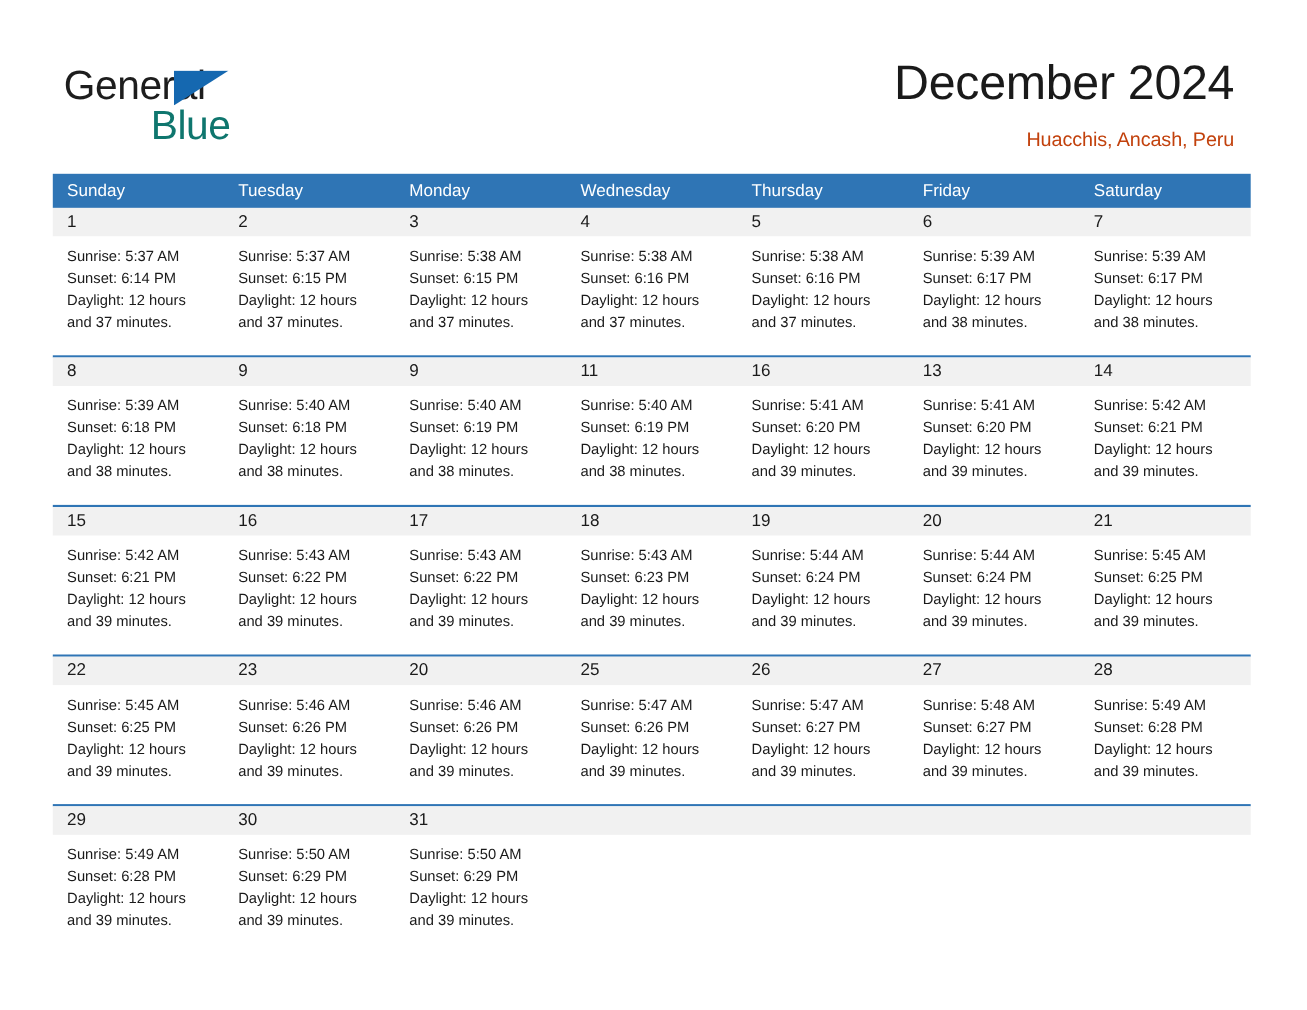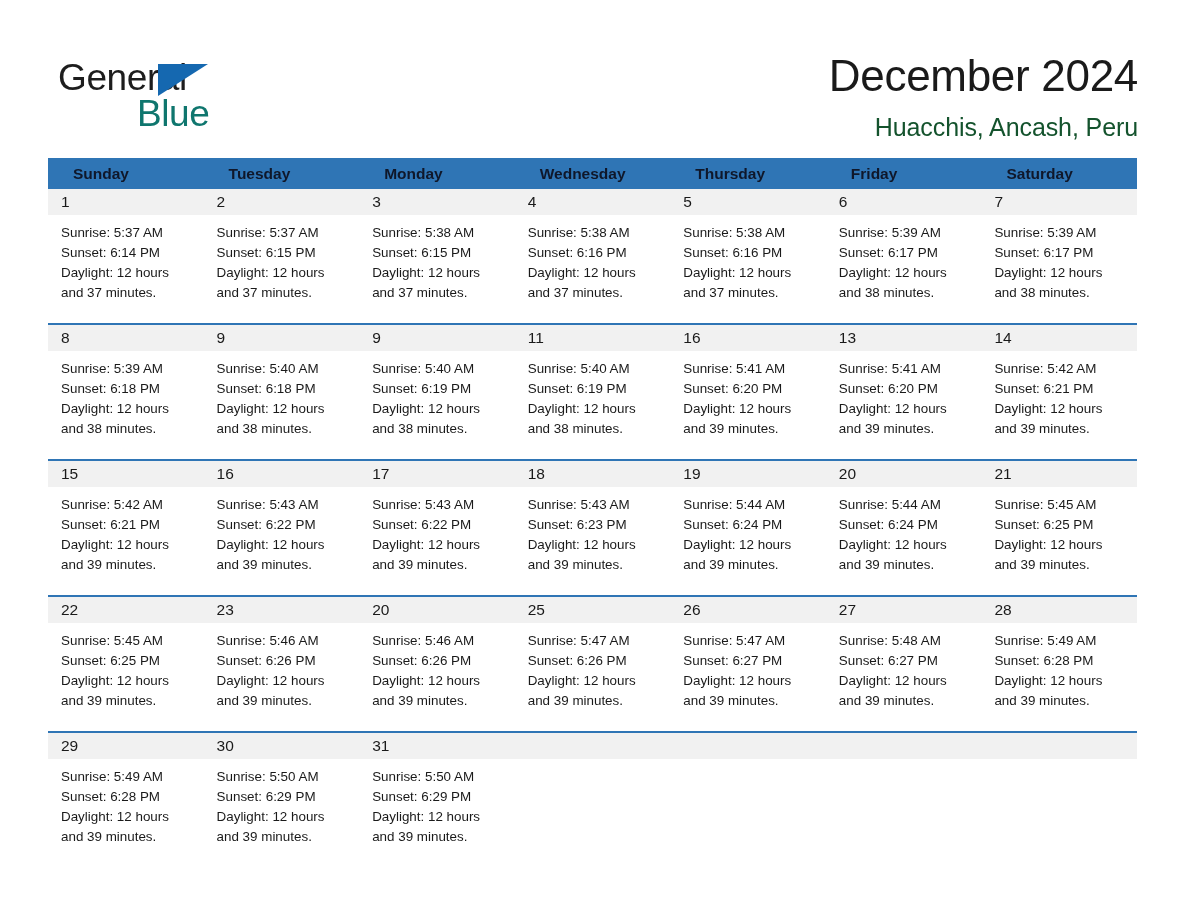--- a/index.html
+++ b/index.html
@@ -60,35 +60,35 @@
     top: 42px;
     font-size: 37px;
     line-height: 40px;
     color: #0f766e;
     letter-spacing: -0.4px;
     font-weight: 400;
   }
 
   .titles {
     position: absolute;
-    right: 0;
+    right: 16px;
     top: 0;
     text-align: right;
   }
   .month-title {
     font-size: 44px;
     line-height: 56px;
     color: #1a1a1a;
     font-weight: 400;
     letter-spacing: -0.3px;
   }
   .location-title {
-    font-size: 25px;
+    font-size: 18px;
     line-height: 34px;
-    color: #14532d;
+    color: #c2410c;
     font-weight: 400;
     margin-top: 6px;
     letter-spacing: -0.1px;
   }
 
   
   .calendar {
     position: absolute;
     left: 48px;
     top: 158px;
@@ -97,25 +97,25 @@
 
   .dow-row {
     display: grid;
     grid-template-columns: repeat(7, 1fr);
     background: #2f75b5;
     height: 31px;
   }
   .dow-cell {
     display: flex;
     align-items: center;
-    padding-left: 25px;
-    color: #0f172a;
+    padding-left: 13px;
+    color: #ffffff;
     font-size: 15.5px;
     line-height: 18px;
-    font-weight: 700;
+    font-weight: 400;
   }
 
   .week {
     position: relative;
     border-top: 2px solid #2f75b5;
   }
   .week:first-of-type { border-top: none; }
 
   .week-daynums {
     display: grid;

